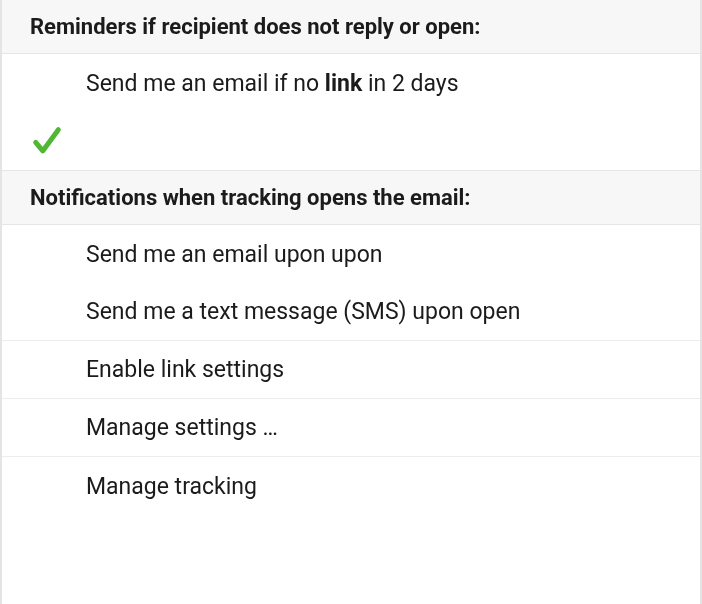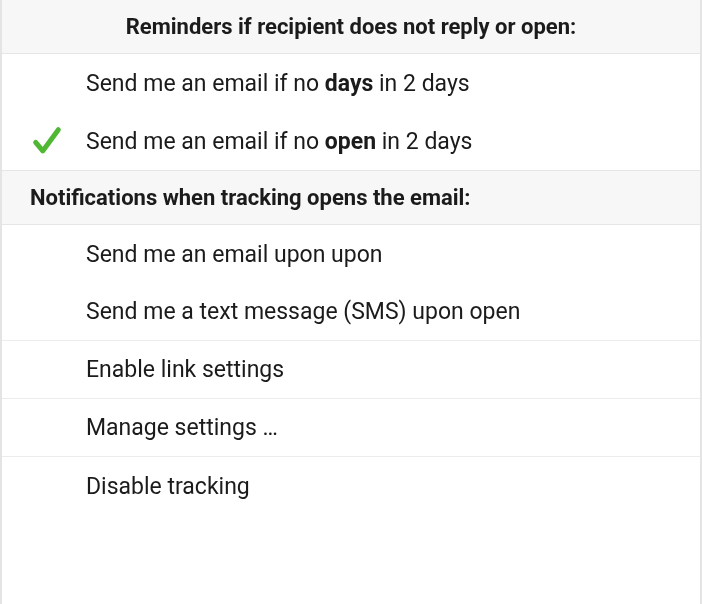--- a/index.html
+++ b/index.html
@@ -13,21 +13,21 @@
     }
     .section-header {
       background: #f7f7f7;
       border-top: 1px solid #e6e6e6;
       border-bottom: 1px solid #e6e6e6;
       padding: 14px 28px;
       font-weight: 700;
       font-size: 22px;
       color: #1b1b1b;
     }
-    .section-header.first { border-top: none; text-align: center; }
+    .section-header.first { border-top: none; }
     .row {
       display: flex;
       align-items: center;
       min-height: 58px;
       padding: 0 28px;
       font-size: 23px;
       color: #1b1b1b;
       background: #fff;
       cursor: pointer;
     }
@@ -44,33 +44,30 @@
     .check-icon { width: 34px; height: 34px; }
   </style>
 </head>
 <body>
 
 <div class="section-header first">Reminders if recipient does not reply or open:</div>
 
 <div class="row">
   <span class="check-slot"></span>
   <span class="row-label">
-    <span>Send me an email if no </span><span class="bold-word">days</span><span> in 2 days</span>
+    <span>Send me an email if no </span><span class="bold-word">link</span><span> in 2 days</span>
   </span>
 </div>
 
 <div class="row">
   <span class="check-slot">
       <svg class="check-icon" viewBox="0 0 24 24">
         <path d="M4 13 L9 19 L20 4" stroke="#4fb733" stroke-width="3.5" fill="none" stroke-linecap="round" stroke-linejoin="round"></path>
       </svg>
     </span>
-  <span class="row-label">
-    <span>Send me an email if no </span><span class="bold-word">open</span><span> in 2 days</span>
-  </span>
 </div>
 
 <div class="section-header">Notifications when tracking opens the email:</div>
 
 <div class="row">
   <span class="check-slot"></span>
   <span class="row-label">Send me an email upon upon</span>
 </div>
 
 <div class="row sep">
@@ -83,14 +80,14 @@
   <span class="row-label">Enable link settings</span>
 </div>
 
 <div class="row sep">
   <span class="check-slot"></span>
   <span class="row-label">Manage settings …</span>
 </div>
 
 <div class="row">
   <span class="check-slot"></span>
-  <span class="row-label">Disable tracking</span>
+  <span class="row-label">Manage tracking</span>
 </div>
 
 </body></html>

